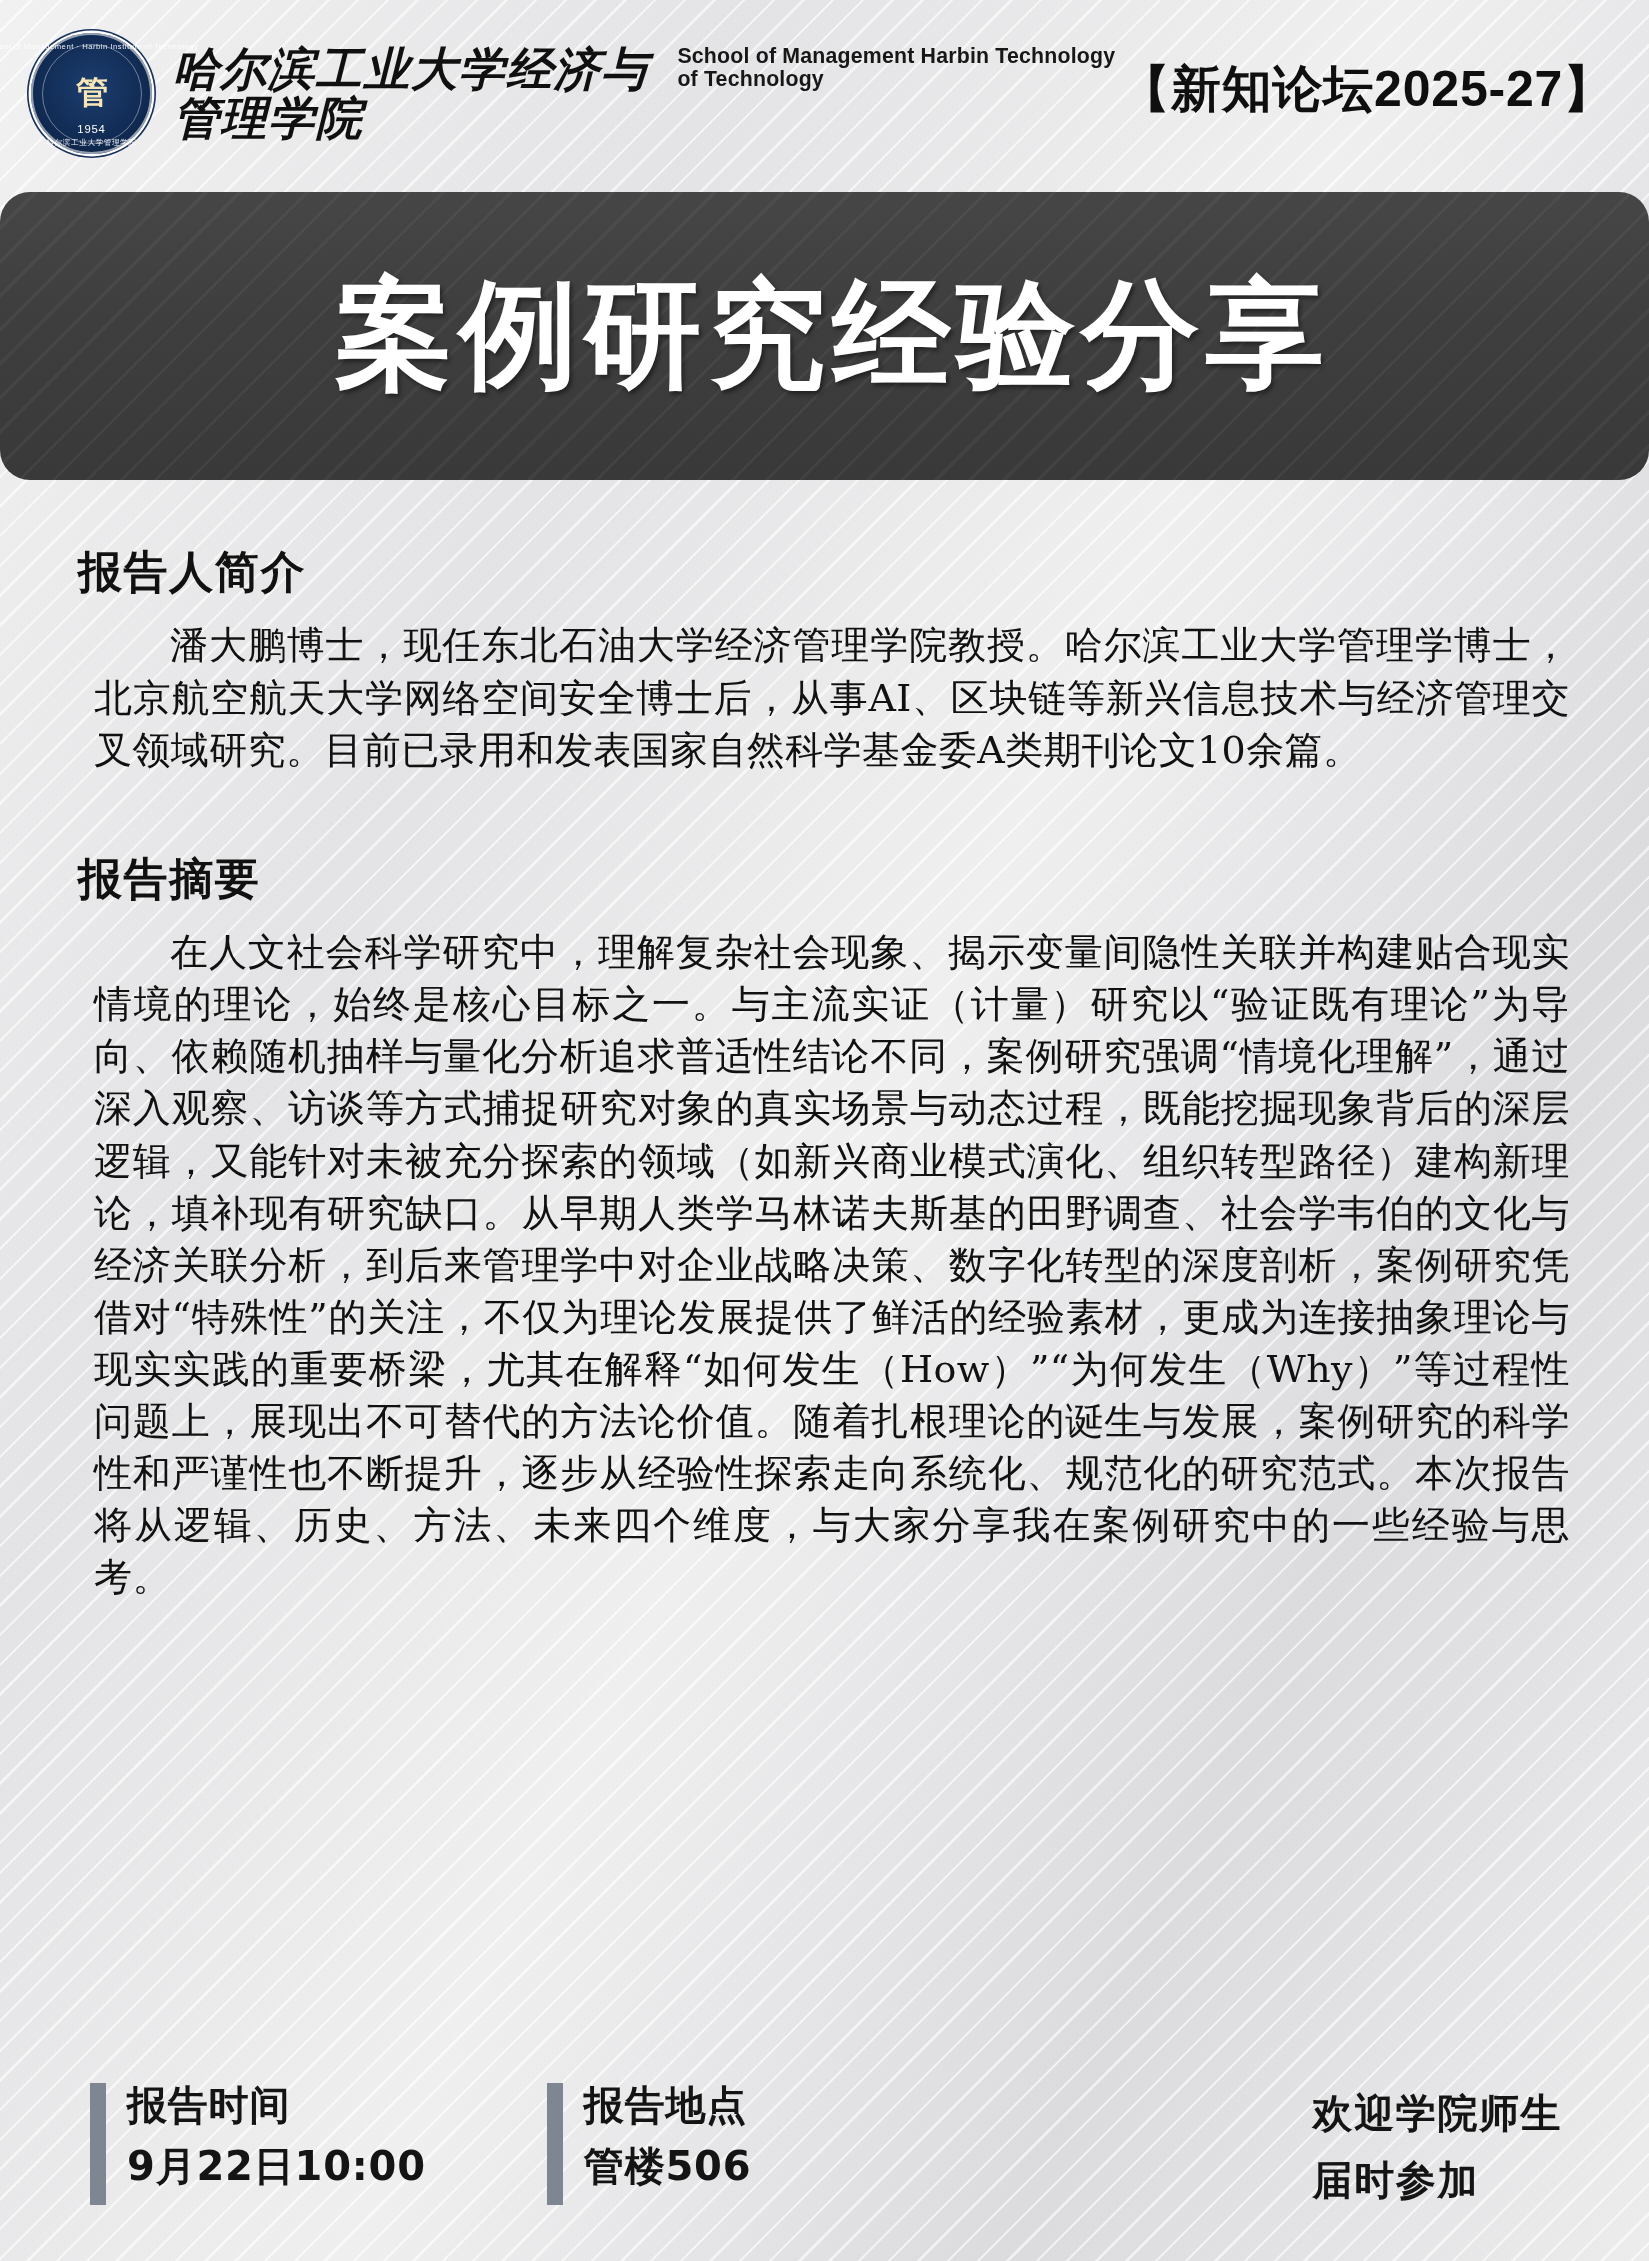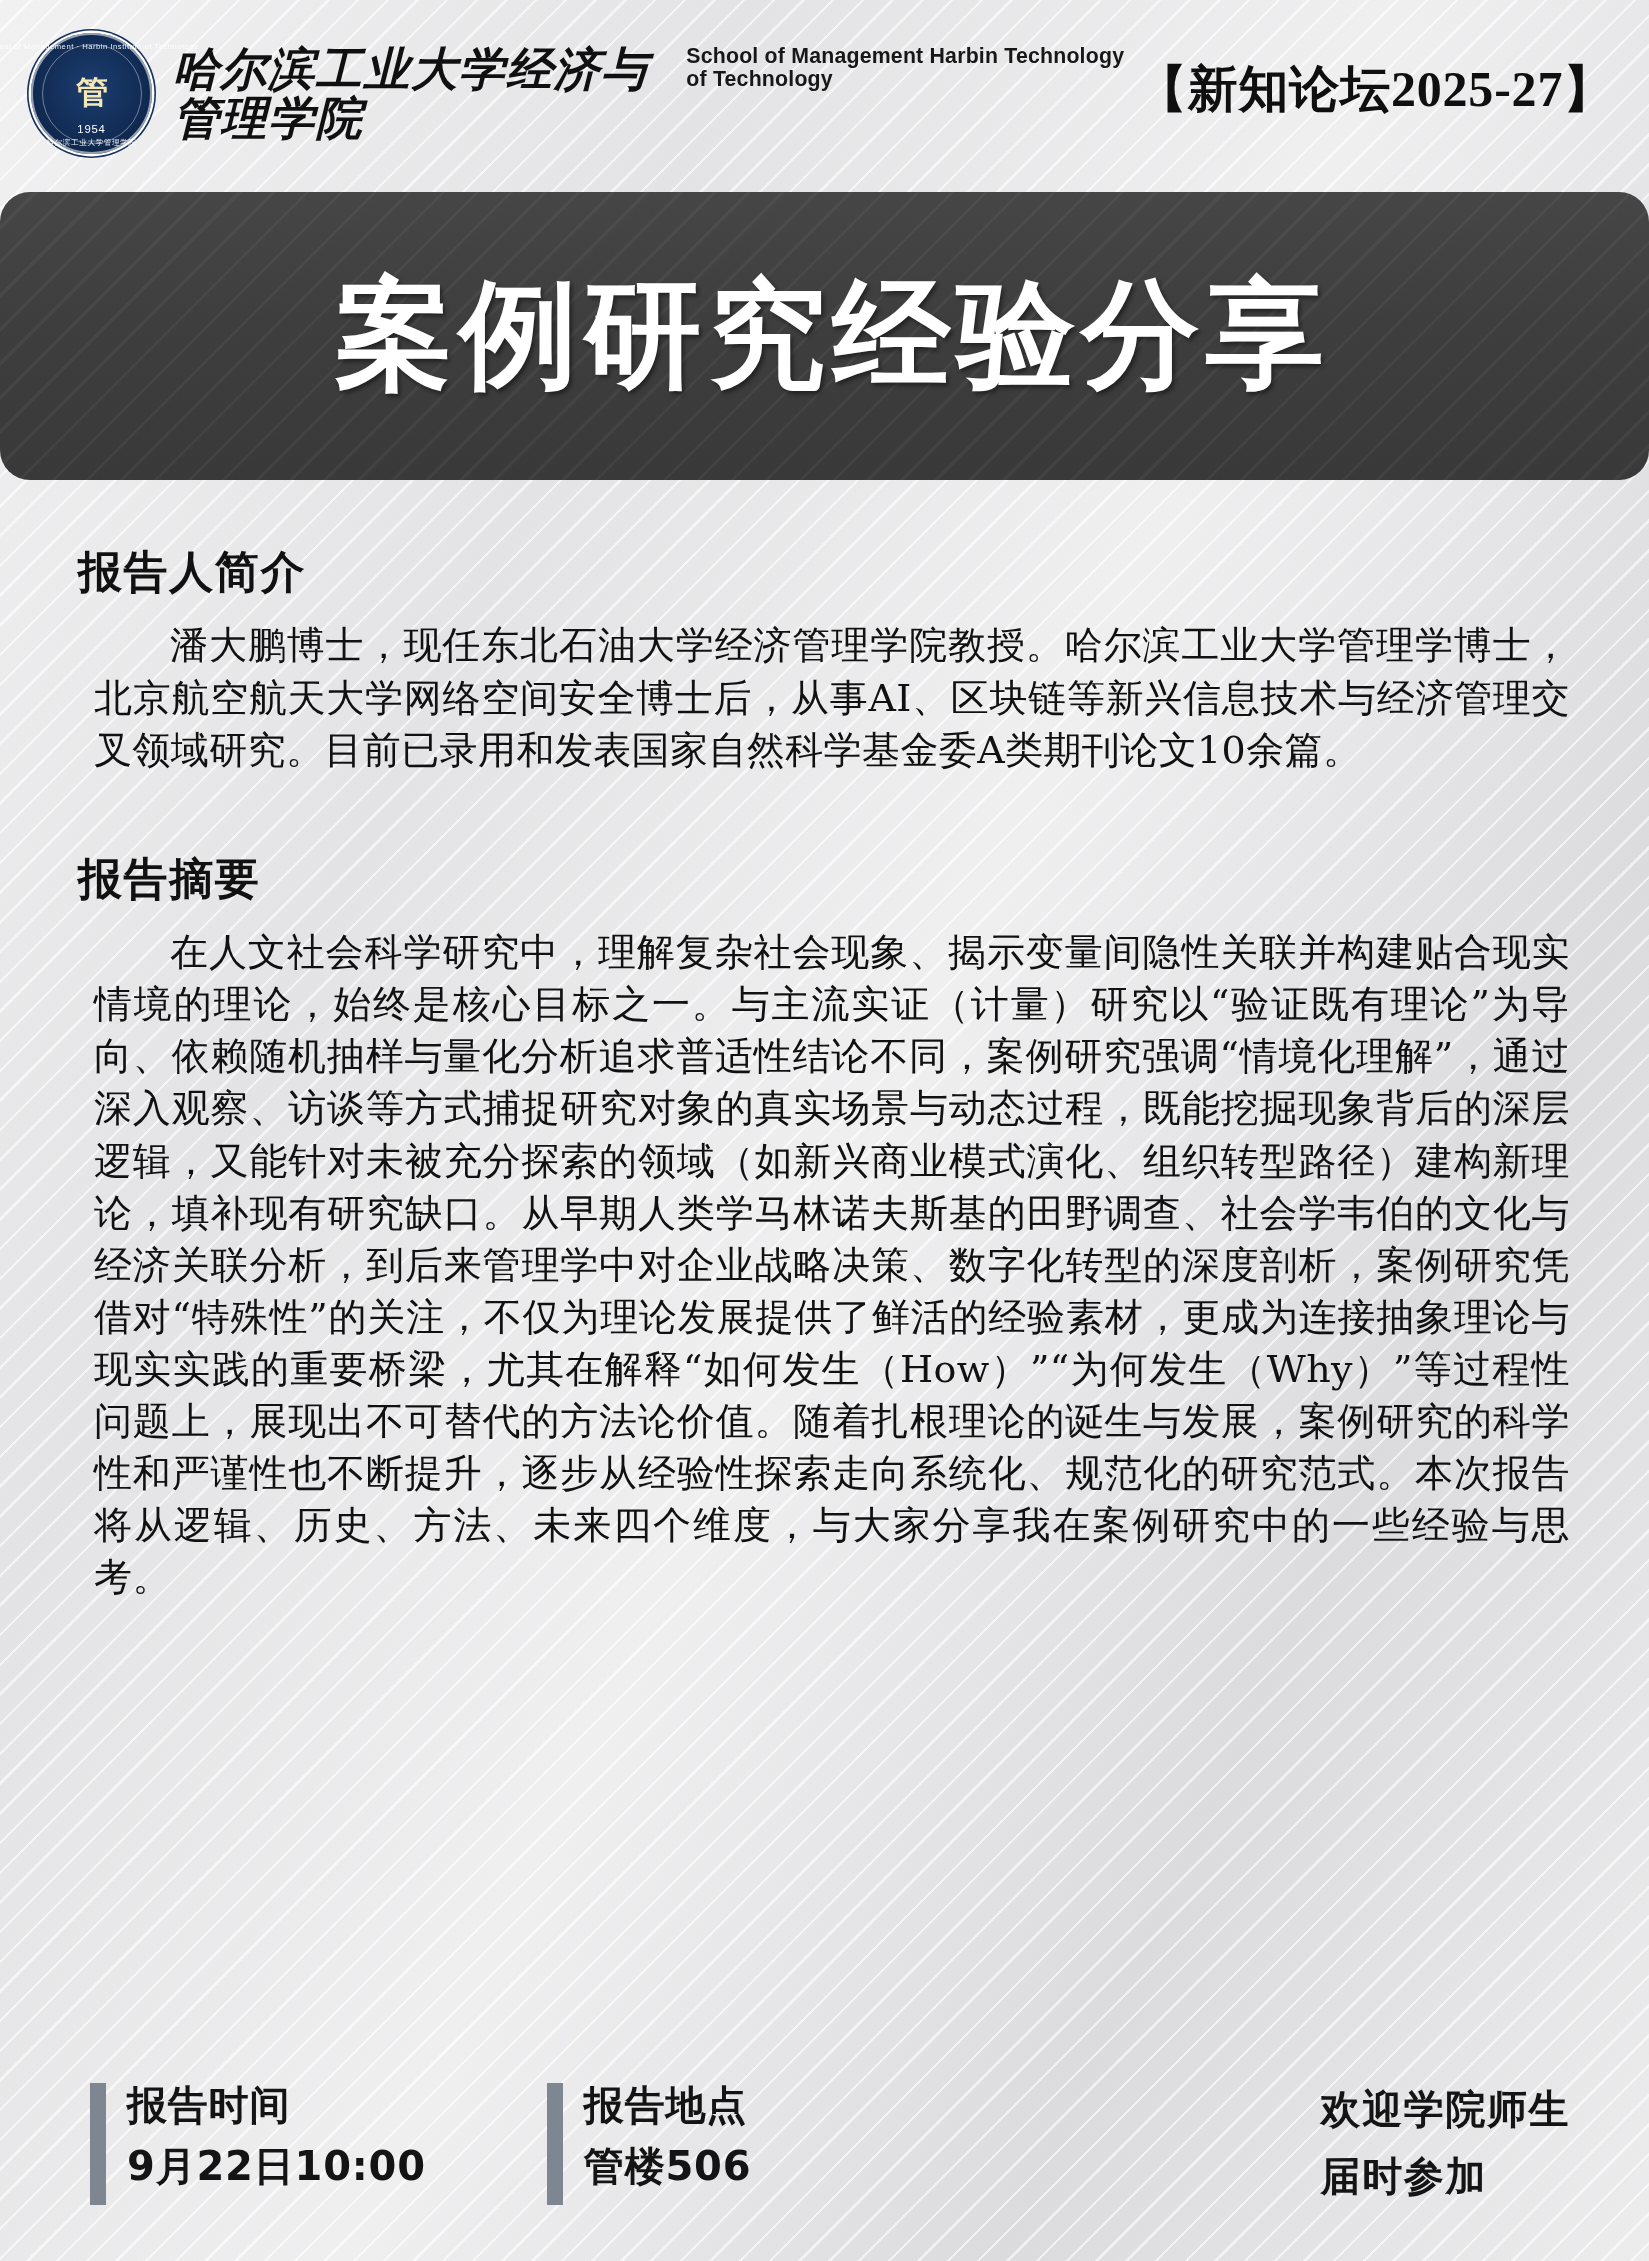--- a/index.html
+++ b/index.html
@@ -125,21 +125,21 @@
   .school-en {
     font-family: "Liberation Sans", sans-serif;
     font-weight: bold;
     font-size: 21.3px;
     color: #171717;
     letter-spacing: 0.2px;
     line-height: 1.1;
   }
   .forum-badge {
     margin-left: auto;
-    font-family: Liberation Serif, serif;
+    font-family: Liberation Sans, sans-serif;
     font-weight: bold;
     font-size: 50px;
     color: #0f0f0f;
     letter-spacing: 0.8px;
     white-space: nowrap;
     padding-bottom: 8px;
   }
 
   
   .title-bar {
@@ -197,24 +197,24 @@
     text-indent: 2em;
     margin: 16px;
     letter-spacing: 0.4px;
   }
   .gap-1 { height: 58px; }
 
   
   .footer {
     position: absolute;
     left: 0;
-    right: 0;
+    right: 8px;
     bottom: 56px;
     display: flex;
-    align-items: center;
+    align-items: flex-end;
     padding: 0 74px 0 90px;
     box-sizing: border-box;
   }
   .foot-block {
     display: flex;
     align-items: stretch;
     gap: 21px;
   }
   .foot-bar {
     width: 16px;

